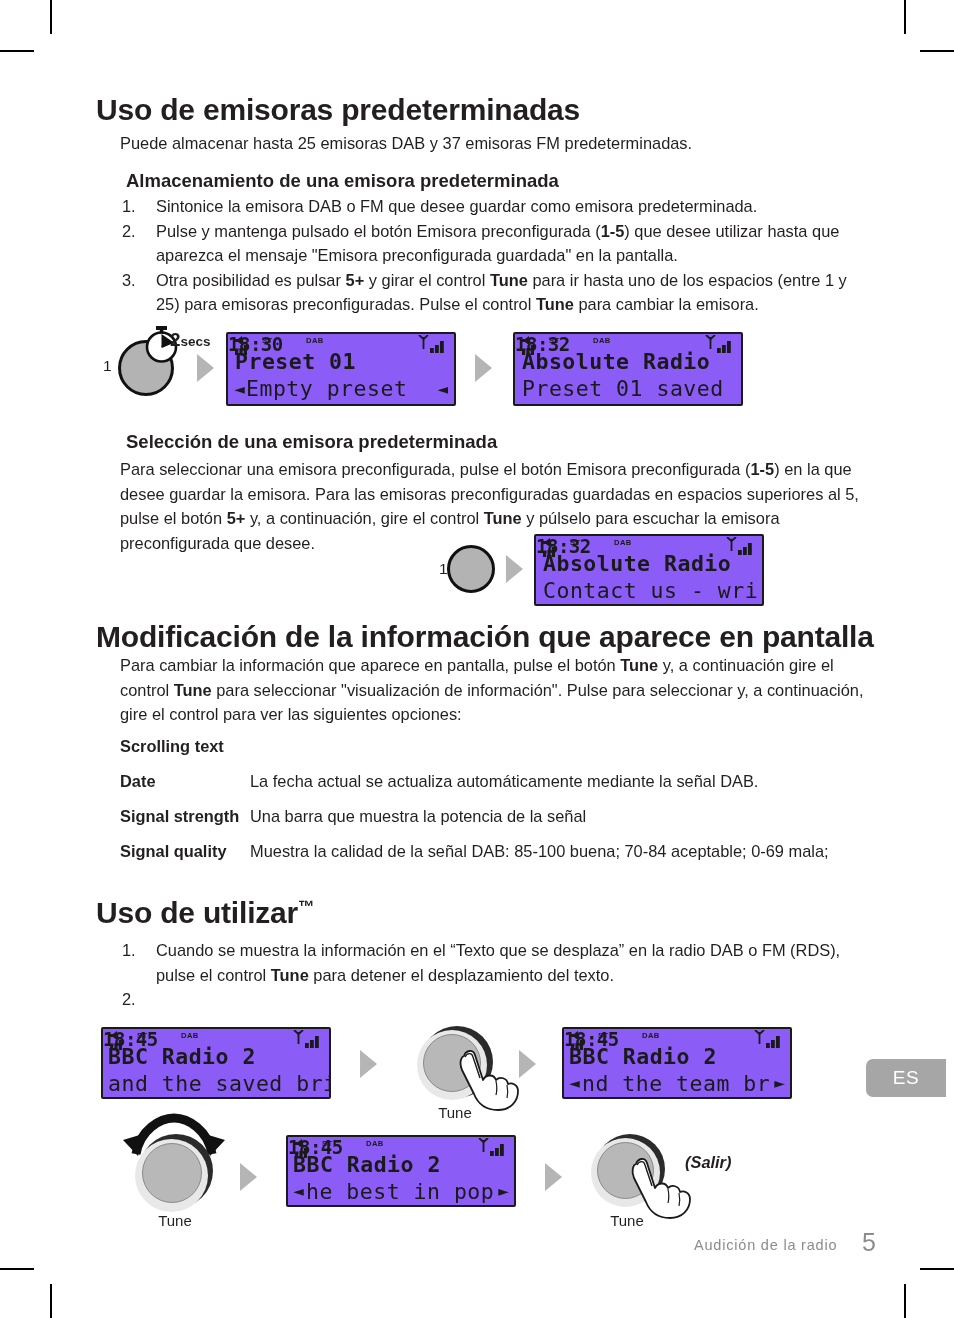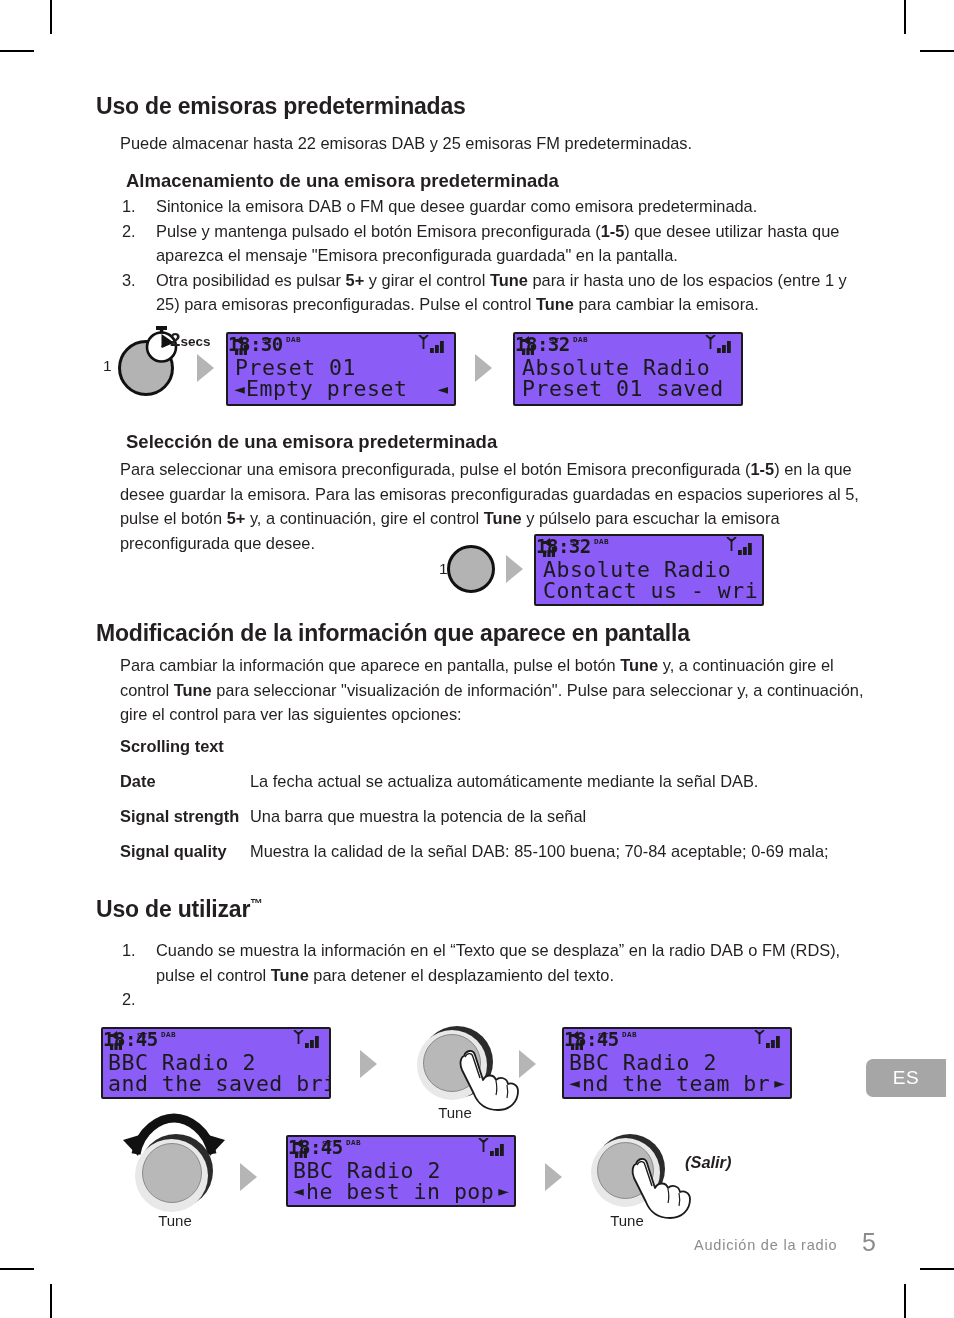--- a/index.html
+++ b/index.html
@@ -18,21 +18,21 @@
   
   .crop { position: absolute; background: #000; }
   .crop.v { width: 1.6px; height: 34px; }
   .crop.h { height: 1.6px; width: 34px; }
 
   
   .page { position: absolute; left: 0; top: 0; width: 954px; height: 1318px; }
 
   h1.sect {
     position: absolute;
-    font-size: 23px;
+    font-size: 30px;
     font-weight: 700;
     letter-spacing: -0.2px;
     margin: 0;
     color: #231f20;
     white-space: nowrap;
   }
   h2.sub {
     position: absolute;
     font-size: 18.5px;
     font-weight: 700;
@@ -76,40 +76,40 @@
   }
   .lcd .spk { position: absolute; left: 7px; top: 2px; }
   .lcd .bars-l { position: absolute; left: 7px; top: 10px; }
   .lcd .st-lbl, .lcd .dab-lbl {
     position: absolute; top: 2px;
     font-family: "Liberation Sans", sans-serif;
     font-size: 7.6px; font-weight: 700; letter-spacing: 0.4px;
     color: #1a1a1a;
   }
   .lcd .st-lbl { left: 34px; }
-  .lcd .dab-lbl { left: 58px; font-family: Liberation Mono, monospace; }
+  .lcd .dab-lbl { left: 78px; }
   .lcd .clock {
     position: absolute; top: -1px; left: 0; right: 0;
     text-align: left;
     font-family: "DejaVu Sans Mono", monospace;
     font-size: 19px; font-weight: 700; letter-spacing: -0.5px;
     color: #1a1a1a;
   }
   .lcd .antenna { position: absolute; right: 25px; top: 1px; }
   .lcd .bars-r { position: absolute; right: 6px; top: 6px; }
   .lcd .line {
     position: absolute; left: 5px; right: 5px;
     font-family: "DejaVu Sans Mono", monospace;
     font-size: 21.5px;
     letter-spacing: 0.5px;
     color: #1a1a1a;
     white-space: pre;
     line-height: 23px;
   }
-  .lcd .line1 { top: 22px; }
+  .lcd .line1 { top: 16px; font-weight: bold; }
   .lcd .line2 { top: 43px; }
   .lcd .scrollmark {
     position: absolute;
     font-family: "DejaVu Sans", sans-serif;
     font-size: 14px;
     color: #1a1a1a;
     line-height: 1;
   }
 
   
@@ -204,21 +204,21 @@
 <div class="crop h" style="left:920px;top:50px;"></div>
 <div class="crop v" style="left:50px;top:1284px;"></div>
 <div class="crop h" style="left:0;top:1268px;"></div>
 <div class="crop v" style="left:904px;top:1284px;"></div>
 <div class="crop h" style="left:920px;top:1268px;"></div>
 
 <div class="page">
 
   <h1 class="sect" style="left:96px;top:93px;">Uso de emisoras predeterminadas</h1>
 
-  <p class="body" style="left:120px;top:131px;width:760px;">Puede almacenar hasta 22 emisoras DAB y 25 emisoras FM predeterminadas.</p>
+  <p class="body" style="left:120px;top:131px;width:760px;">Puede almacenar hasta 25 emisoras DAB y 37 emisoras FM predeterminadas.</p>
 
   <h2 class="sub" style="left:120px;top:164px;">Almacenamiento de una emisora predeterminada</h2>
 
   <div class="ol" style="left:120px;top:194px;width:740px;">
     <div class="li">
       <span class="num">1.</span>
       <span>Sintonice la emisora DAB o FM que desee guardar como emisora predeterminada.</span>
     </div>
     <div class="li">
       <span class="num">2.</span>

